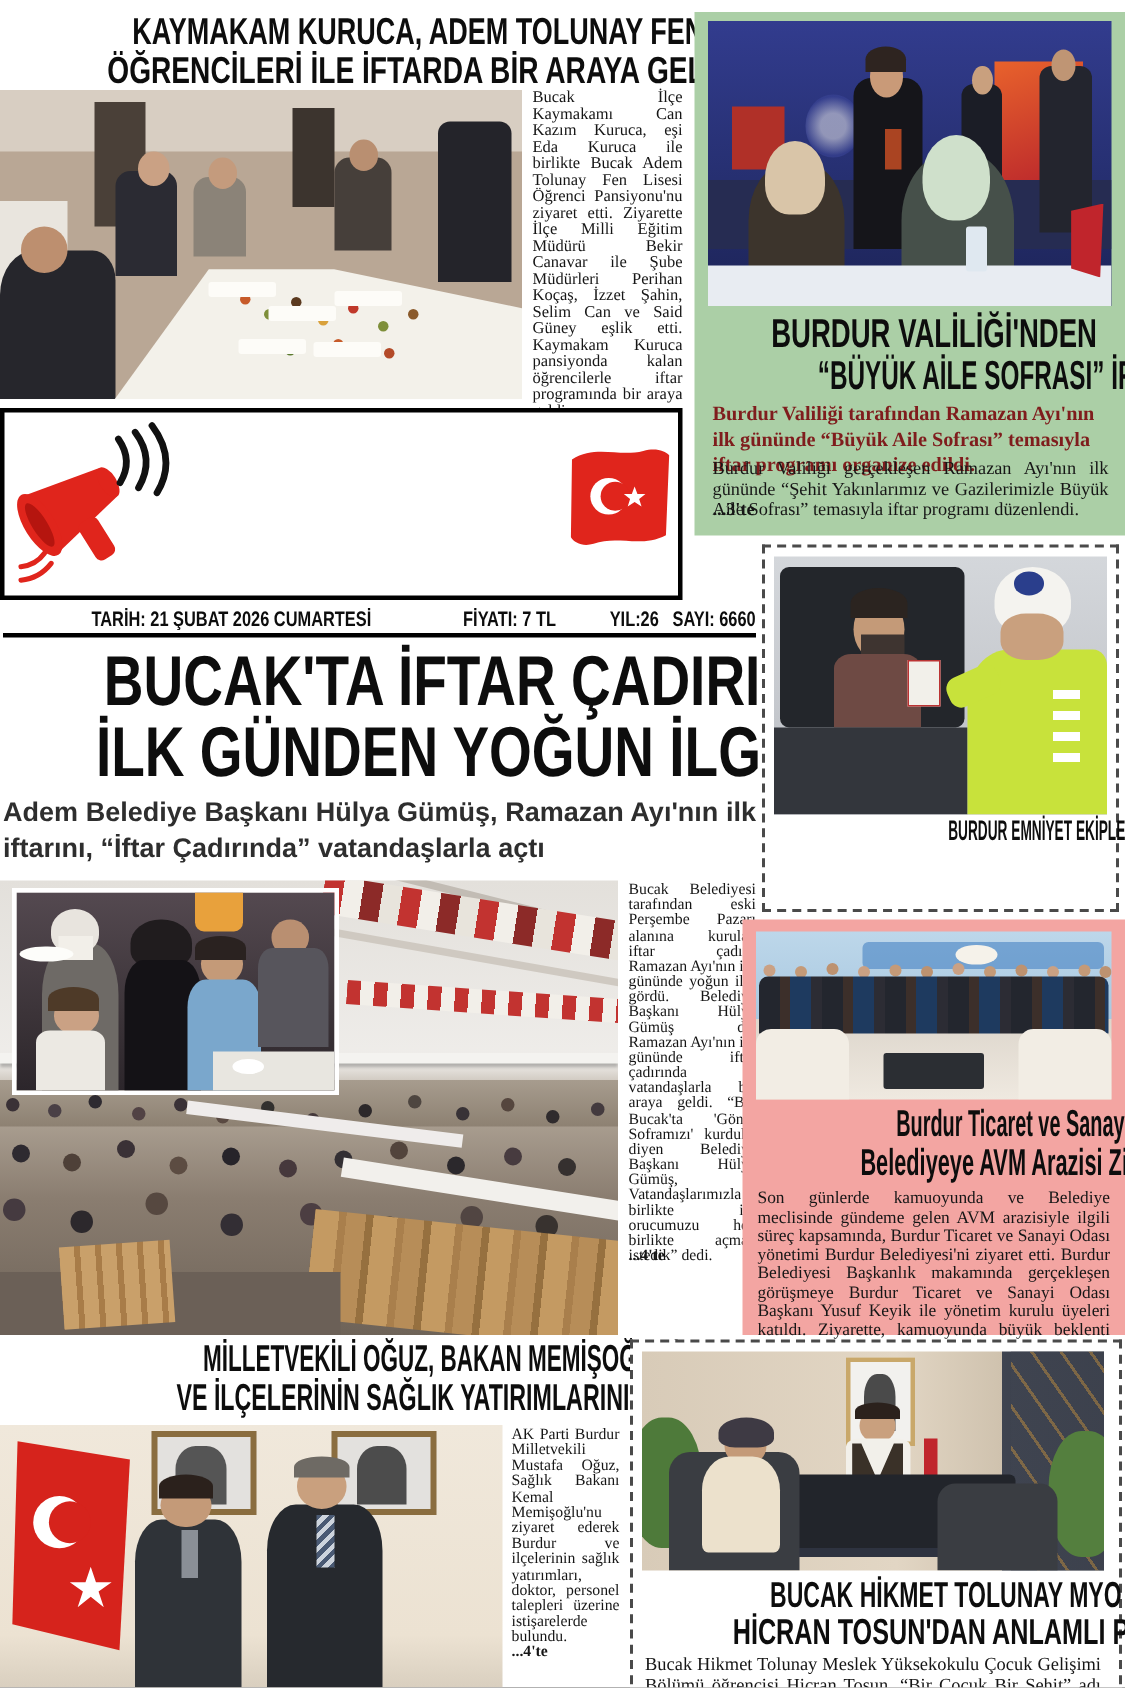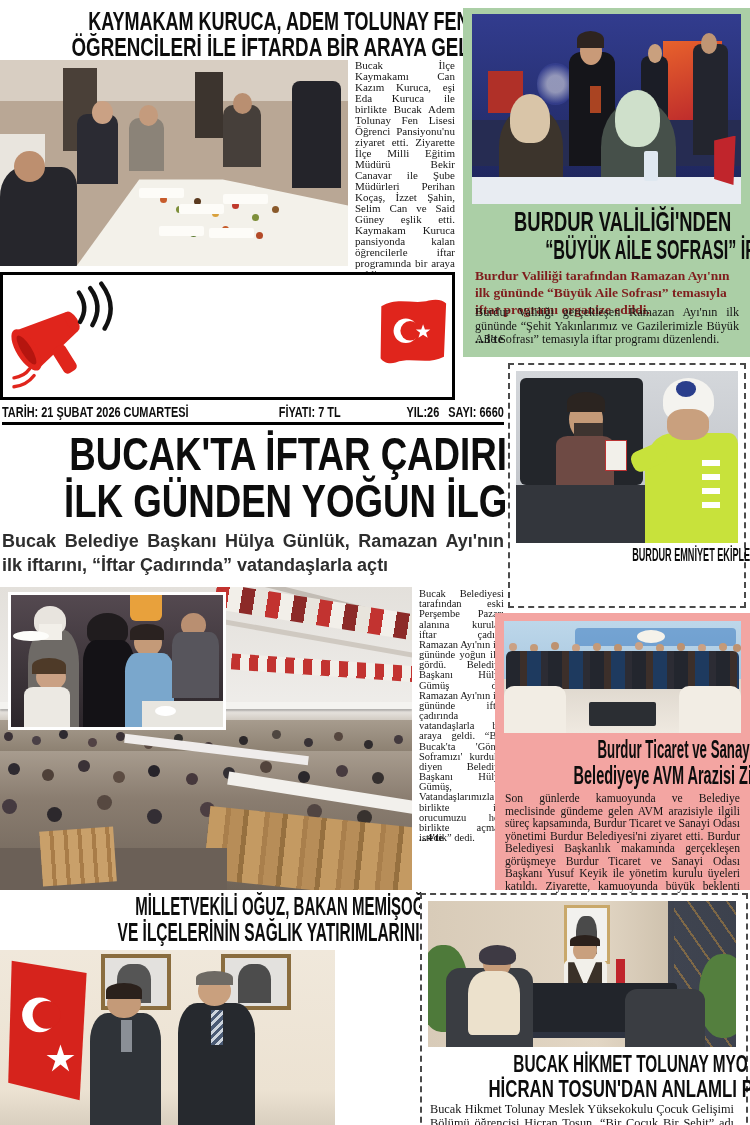--- a/index.html
+++ b/index.html
@@ -105,35 +105,35 @@
     <div class="e" style="left:374px;top:8px;width:72px;height:100px;">
       <svg viewBox="0 0 100 110" width="72" height="100">
         <path d="M6,18 C28,4 50,16 72,10 C84,7 92,10 96,14 L93,88 C70,100 48,88 26,96 C16,99 8,95 5,90 Z" fill="#e0251c"></path>
         <circle cx="40" cy="52" r="17" fill="#fff"></circle>
         <circle cx="46" cy="52" r="13.5" fill="#e0251c"></circle>
         <polygon points="64,43 66.6,50 74,50 68.2,54.6 70.4,61.5 64,57.4 57.6,61.5 59.8,54.6 54,50 61.4,50" fill="#fff"></polygon>
       </svg>
     </div>
   </div>
 
-  <div class="e" style="left:2px;top:404px;width:502px;display:flex;justify-content:space-between;align-items:flex-end;border-bottom:3.5px solid #000;padding-bottom:2px;font-family:'Liberation Sans',sans-serif;font-weight:bold;font-size:14px;color:#0d0d0d;">
+  <div class="e" style="left:2px;top:404px;width:502px;display:flex;justify-content:flex-end;align-items:flex-end;border-bottom:3.5px solid #000;padding-bottom:2px;font-family:'Liberation Sans',sans-serif;font-weight:bold;font-size:14px;color:#0d0d0d;">
     <span style="display:inline-block;transform:scaleX(.78);transform-origin:left;">TARİH: 21 ŞUBAT 2026 CUMARTESİ</span>
     <span style="display:inline-block;transform:scaleX(.78);">FİYATI: 7 TL</span>
     <span style="display:inline-block;transform:scaleX(.78);transform-origin:right;">
       <span>YIL:26</span>&nbsp;&nbsp;
       <span>SAYI: 6660</span>
     </span>
   </div>
 
   <div class="e cond" style="left:0;top:430px;width:508px;line-height:1.0;">
     <span class="cx" style="--sx:.78;font-size:47px;">BUCAK'TA İFTAR ÇADIRINA</span><br>
     <span class="cx" style="--sx:.78;font-size:47px;">İLK GÜNDEN YOĞUN İLGİ</span>
   </div>
 
-  <div class="e" style="left:2px;top:529px;width:502px;font-family:'Liberation Sans',sans-serif;font-weight:bold;font-size:18px;line-height:1.35;color:#2e2e2e;text-align:justify;">Bucak Belediye Başkanı Hülya Günlük, Ramazan Ayı'nın ilk iftarını, “İftar Çadırında” vatandaşlarla açtı</div>
+  <div class="e" style="left:2px;top:529px;width:502px;font-family:'Liberation Sans',sans-serif;font-weight:bold;font-size:18px;line-height:1.35;color:#2e2e2e;text-align:justify;">Adem Belediye Başkanı Hülya Gümüş, Ramazan Ayı'nın ilk iftarını, “İftar Çadırında” vatandaşlarla açtı</div>
 
   <div class="photo" style="left:0;top:587px;width:412px;height:303px;background:linear-gradient(180deg,#e3e0db 0%,#efedea 40%,#b3a89a 48%,#8a7d70 70%,#6e6358 100%);">
     <div class="e" style="left:40%;top:2%;width:70%;height:5px;background:#c2bcb4;transform:rotate(14deg);"></div>
     <div class="e" style="left:45%;top:16%;width:62%;height:5px;background:#cfc9c1;transform:rotate(10deg);"></div>
     <div class="e" style="left:0;top:38%;width:100%;height:7px;background:#f4f3f0;box-shadow:0 2px 2px rgba(0,0,0,.25);"></div>
     <div class="e" style="left:52%;top:4%;width:50%;height:26px;transform:rotate(9deg);background:repeating-linear-gradient(90deg,#c23330 0 13px,#f2efe9 13px 26px,#8c2a28 26px 39px,#e8e4dc 39px 52px);"></div>
     <div class="e" style="left:56%;top:24%;width:46%;height:16px;transform:rotate(4deg);background:repeating-linear-gradient(90deg,#c23330 0 9px,#f2efe9 9px 18px);"></div>
     <div class="e" style="left:0;top:44%;width:100%;height:10%;background:linear-gradient(180deg,#a79c8e,#8d8172);"></div>
     <div class="e" style="left:4px;top:48%;width:9px;height:9px;border-radius:50%;background:#3a3136;box-shadow:28px 4px 0 #4a4046,55px -2px 0 #2e2a30,84px 6px 0 #514244,112px 0 0 #3a3136,140px 8px 0 #5a4a42,170px 2px 0 #32302e,200px 10px 0 #44383a,235px 4px 0 #2c282a,268px -2px 0 #4e4640,300px 6px 0 #383236,330px 0 0 #55463e,360px 8px 0 #2f2b2d,390px 3px 0 #433a3e;"></div>
     <div class="e" style="left:8px;top:58%;width:12px;height:12px;border-radius:50%;background:#2e2a30;box-shadow:34px 6px 0 #4e4038,70px -3px 0 #3a3136,105px 8px 0 #5c4c42,140px 2px 0 #27242a,178px 10px 0 #46383c,215px 4px 0 #332f33,252px -2px 0 #52443c,290px 8px 0 #2b282c,328px 2px 0 #473b3f,364px 9px 0 #35302f;"></div>
@@ -232,20 +232,24 @@
     <div class="e" style="left:27%;top:36%;width:21%;height:64%;background:#2f3338;border-radius:25% 25% 0 0;"></div>
     <div class="e" style="left:32%;top:22%;width:10%;height:17%;background:#c49a78;border-radius:50%;"></div>
     <div class="e" style="left:31.5%;top:19%;width:11%;height:9%;background:#2b211c;border-radius:50% 50% 0 0;"></div>
     <div class="e" style="left:36%;top:40%;width:3.5%;height:18%;background:#8a8f96;"></div>
     <div class="e" style="left:53%;top:30%;width:23%;height:70%;background:#26292e;border-radius:25% 25% 0 0;"></div>
     <div class="e" style="left:59%;top:15%;width:10%;height:17%;background:#c9a07e;border-radius:50%;"></div>
     <div class="e" style="left:58.5%;top:12%;width:11%;height:8%;background:#6e6a64;border-radius:50% 50% 0 0;"></div>
     <div class="e" style="left:63%;top:34%;width:3.5%;height:20%;background:repeating-linear-gradient(135deg,#4a5a74 0 3px,#cdd4dd 3px 6px);"></div>
   </div>
 
+  <div class="e bodytxt" style="left:341px;top:952px;width:72px;font-size:10.5px;line-height:0.99;">
+    <p style="margin:0;">AK Parti Burdur Milletvekili Mustafa Oğuz, Sağlık Bakanı Kemal Memişoğlu'nu ziyaret ederek Burdur ve ilçelerinin sağlık yatırımları, doktor, personel talepleri üzerine istişarelerde bulundu.</p>
+    <div style="font-weight:bold;">...4'te</div>
+  </div>
 
   <div class="e dash" style="left:420px;top:893px;width:324px;height:236px;">
     <div class="photo" style="left:6px;top:6px;width:308px;height:146px;background:linear-gradient(90deg,#d8cbb8 0%,#e2d6c4 55%,#cfc2ae 78%,#3f4450 78%,#2f333d 100%);">
       <div class="e" style="left:80%;top:0;width:20%;height:100%;background:repeating-linear-gradient(55deg,#3f4450 0 14px,#8a6f46 14px 16px);opacity:.85;"></div>
       <div class="e" style="left:44%;top:3%;width:15%;height:40%;background:#f2f1ee;border:3px solid #c9a86a;box-sizing:border-box;"></div>
       <div class="e" style="left:48%;top:10%;width:7%;height:26%;background:#4a4a4a;border-radius:40% 40% 0 0;"></div>
       <div class="e" style="left:-3%;top:30%;width:16%;height:60%;background:#4e7a3a;border-radius:45%;"></div>
       <div class="e" style="left:88%;top:36%;width:16%;height:58%;background:#547f3e;border-radius:45%;"></div>
       <div class="e" style="left:47%;top:26%;width:8%;height:16%;background:#c9a07e;border-radius:50%;"></div>
       <div class="e" style="left:46%;top:23%;width:10%;height:8%;background:#2b211c;border-radius:50% 50% 0 0;"></div>

